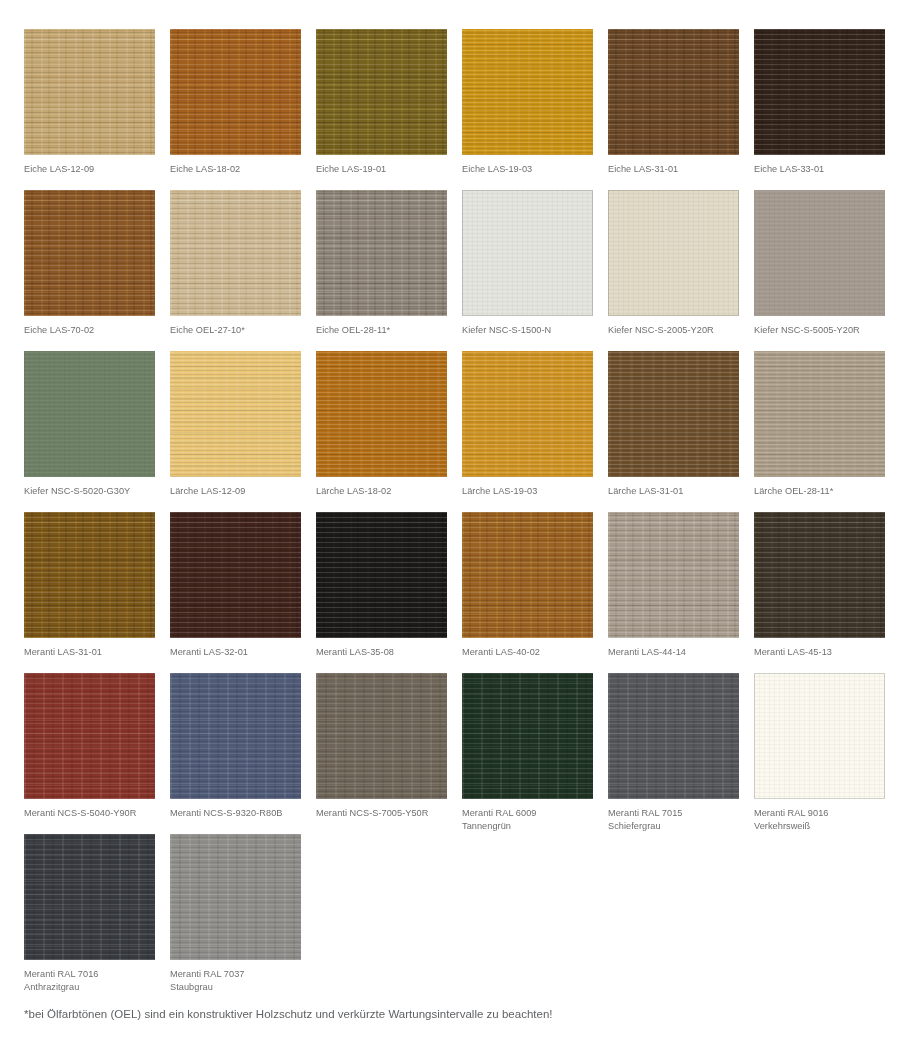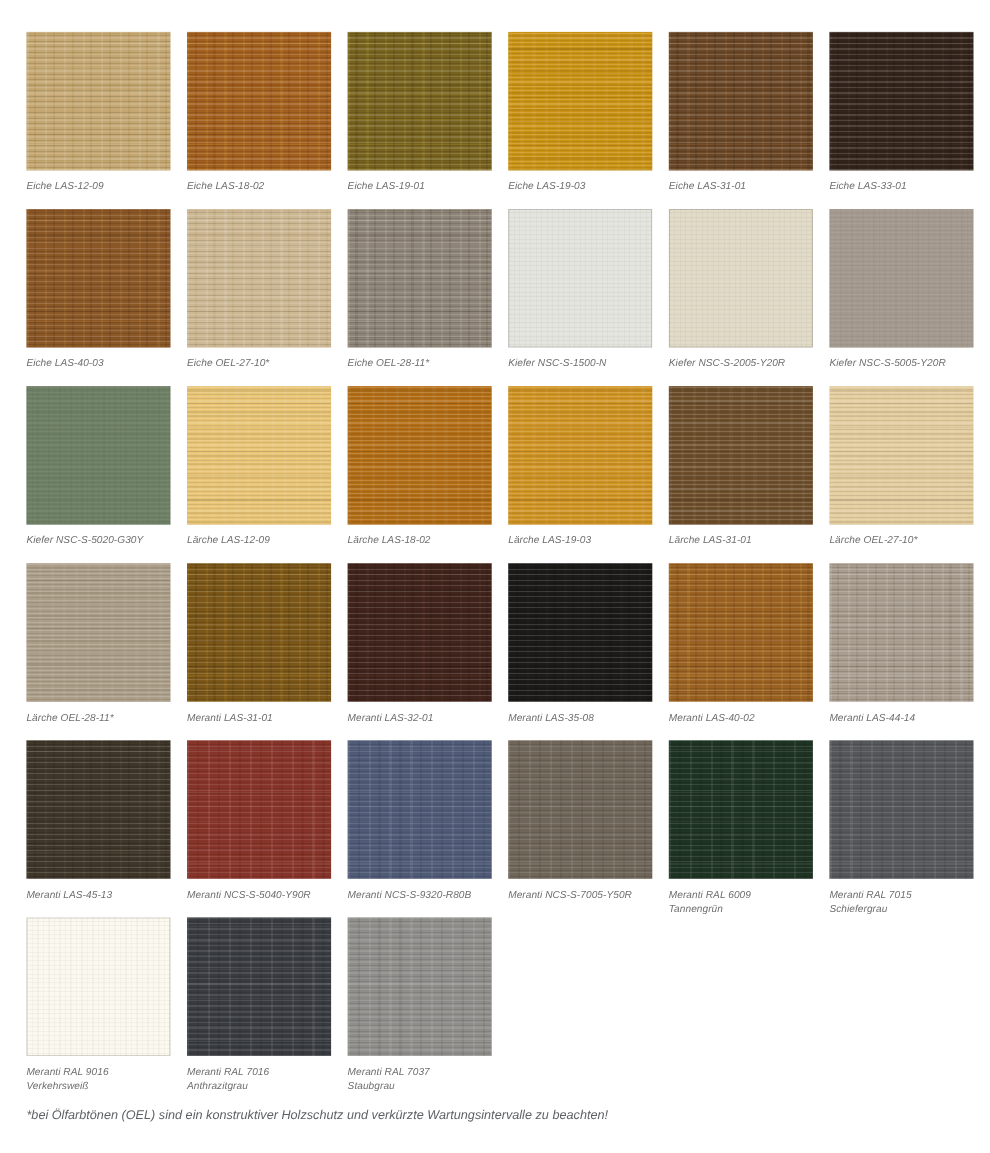--- a/index.html
+++ b/index.html
@@ -14,21 +14,20 @@
     -webkit-font-smoothing: antialiased;
     overflow: hidden;
   }
 
   .sheet {
     position: relative;
     width: 900px;
     height: 780px;
     box-sizing: border-box;
     padding: 29px 0 0 24px;
-    font-style: italic;
   }
 
   .swatch-grid {
     display: grid;
     grid-template-columns: repeat(6, 131px);
     column-gap: 15px;
     row-gap: 0px;
     grid-auto-rows: 161px;
     width: 861px;
   }
@@ -268,21 +267,21 @@
       <div class="swatch-cell">
         <div class="swatch-chip tex-wood" style="background-color: rgb(51, 36, 27);">
           <div class="grain"></div>
         </div>
         <div class="swatch-label">Eiche LAS-33-01</div>
       </div>
       <div class="swatch-cell">
         <div class="swatch-chip tex-wood" style="background-color: rgb(138, 87, 38);">
           <div class="grain"></div>
         </div>
-        <div class="swatch-label">Eiche LAS-40-03</div>
+        <div class="swatch-label">Eiche LAS-70-02</div>
       </div>
       <div class="swatch-cell">
         <div class="swatch-chip tex-wood" style="background-color: rgb(205, 184, 148);">
           <div class="grain"></div>
         </div>
         <div class="swatch-label">Eiche OEL-27-10*</div>
       </div>
       <div class="swatch-cell">
         <div class="swatch-chip tex-wood" style="background-color: rgb(142, 132, 120);">
           <div class="grain"></div>
@@ -329,26 +328,20 @@
         <div class="swatch-chip tex-fine" style="background-color: rgb(207, 147, 34);">
           <div class="grain"></div>
         </div>
         <div class="swatch-label">Lärche LAS-19-03</div>
       </div>
       <div class="swatch-cell">
         <div class="swatch-chip tex-fine" style="background-color: rgb(109, 78, 43);">
           <div class="grain"></div>
         </div>
         <div class="swatch-label">Lärche LAS-31-01</div>
-      </div>
-      <div class="swatch-cell">
-        <div class="swatch-chip tex-fine" style="background-color: rgb(227, 204, 157);">
-          <div class="grain"></div>
-        </div>
-        <div class="swatch-label">Lärche OEL-27-10*</div>
       </div>
       <div class="swatch-cell">
         <div class="swatch-chip tex-fine" style="background-color: rgb(171, 157, 135);">
           <div class="grain"></div>
         </div>
         <div class="swatch-label">Lärche OEL-28-11*</div>
       </div>
       <div class="swatch-cell">
         <div class="swatch-chip tex-wood" style="background-color: rgb(122, 87, 24);">
           <div class="grain"></div>

